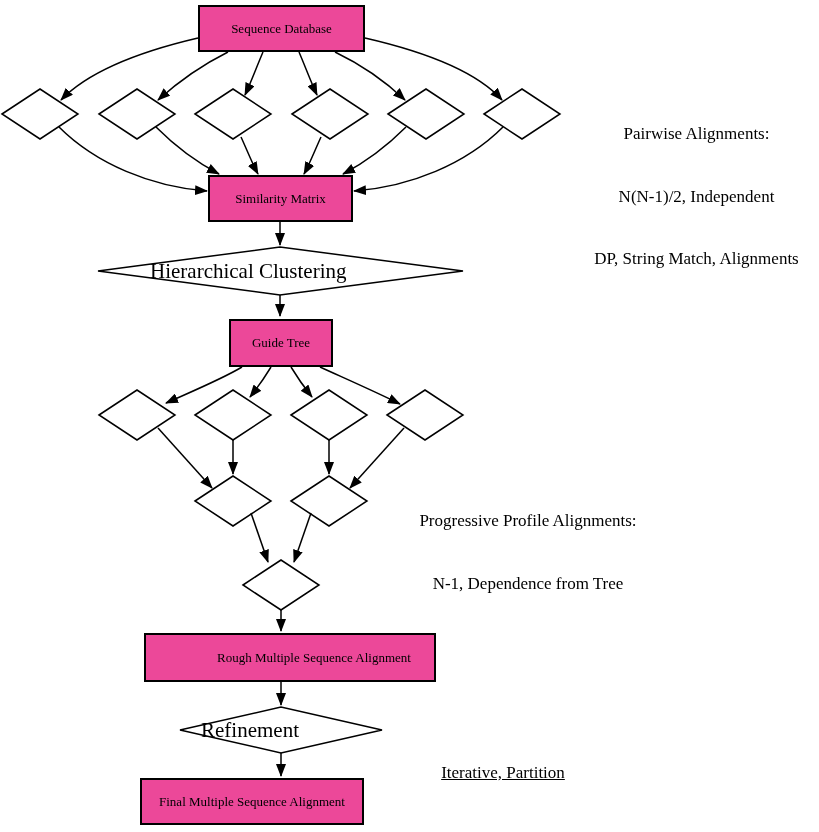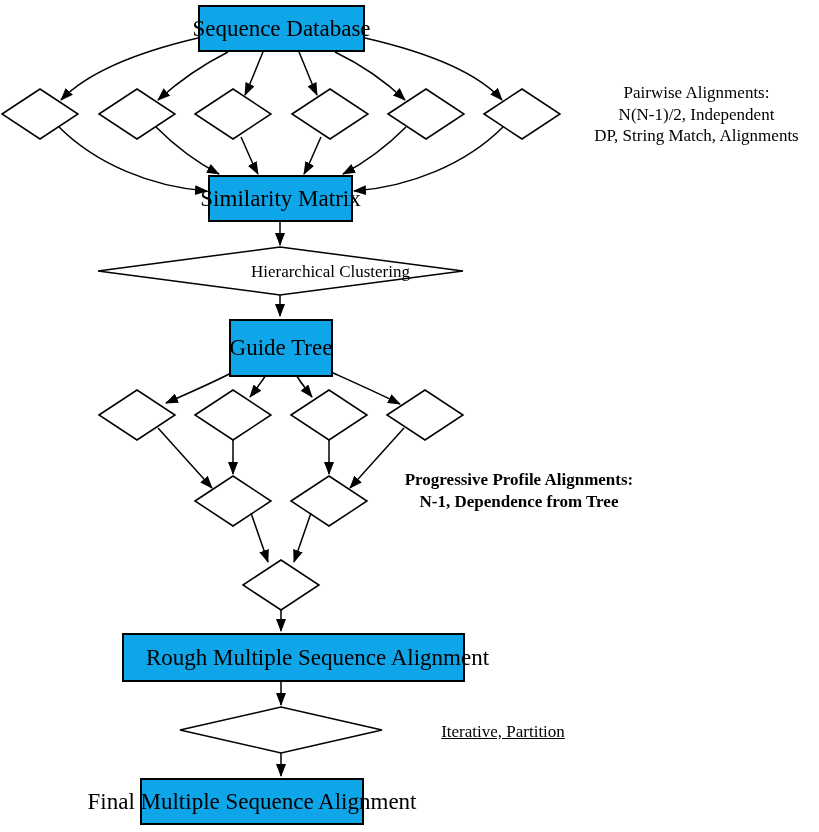--- a/index.html
+++ b/index.html
@@ -18,54 +18,55 @@
   }
   #edges-layer {
     position: absolute;
     left: 0;
     top: 0;
   }
   .node-box {
     position: absolute;
     box-sizing: border-box;
     border: 2px solid #000000;
-    background: #0ea5e9;
+    background: #ec4899;
     display: flex;
     align-items: center;
     justify-content: center;
-    font-size: 23px;
+    font-size: 13px;
     white-space: nowrap;
   }
   .diamond-label {
     position: absolute;
-    text-align: right;
-    font-size: 17px;
+    text-align: left;
+    font-size: 21px;
     line-height: 21px;
     white-space: nowrap;
     font-family: Liberation Serif, serif;
   }
   .annotation {
     position: absolute;
     text-align: center;
     font-size: 17px;
     line-height: 21.5px;
   }
   .annotation div {
     white-space: nowrap;
+    margin-top: 41px;
   }
   #seq-db-box       { left: 198px; top: 5px;   width: 167px; height: 47px; }
   #sim-matrix-box   { left: 208px; top: 175px; width: 145px; height: 47px; justify-content: center; }
-  #guide-tree-box   { left: 229px; top: 319px; width: 104px; height: 58px; }
-  #rough-msa-box    { left: 122px; top: 633px; width: 343px; height: 49px; padding-left: 48px; }
+  #guide-tree-box   { left: 229px; top: 319px; width: 104px; height: 48px; }
+  #rough-msa-box    { left: 144px; top: 633px; width: 292px; height: 49px; padding-left: 48px; }
   #final-msa-box    { left: 140px; top: 778px; width: 224px; height: 47px; }
   #hc-label         { left: 150px; top: 261px; width: 260px; }
   #refinement-label { left: 201px; top: 720px; width: 160px; }
   #pairwise-note    { left: 574px; top: 82px;  width: 245px; }
   #clustering-note  { left: 486px; top: 262px; width: 220px; }
-  #progressive-note { left: 374px; top: 469px; width: 290px; font-weight: bold; }
+  #progressive-note { left: 383px; top: 469px; width: 290px; }
   #refinement-note  { left: 423px; top: 721px; width: 160px; text-decoration: underline; }
   .edge {
     fill: none;
     stroke: #000000;
     stroke-width: 1.5;
   }
   .diamond {
     fill: #ffffff;
     stroke: #000000;
     stroke-width: 1.5;
@@ -152,20 +153,21 @@
     <span>Guide Tree</span>
   </div>
   <div class="node-box" id="rough-msa-box">
     <span>Rough Multiple Sequence Alignment</span>
   </div>
   <div class="node-box" id="final-msa-box">
     <span>Final Multiple Sequence Alignment</span>
   </div>
 
   <div class="diamond-label" id="hc-label">Hierarchical Clustering</div>
+  <div class="diamond-label" id="refinement-label">Refinement</div>
 
   <div class="annotation" id="pairwise-note">
     <div>Pairwise Alignments:</div>
     <div>N(N-1)/2, Independent</div>
     <div>DP, String Match, Alignments</div>
   </div>
   <div class="annotation" id="progressive-note">
     <div>Progressive Profile Alignments:</div>
     <div>N-1, Dependence from Tree</div>
   </div>

